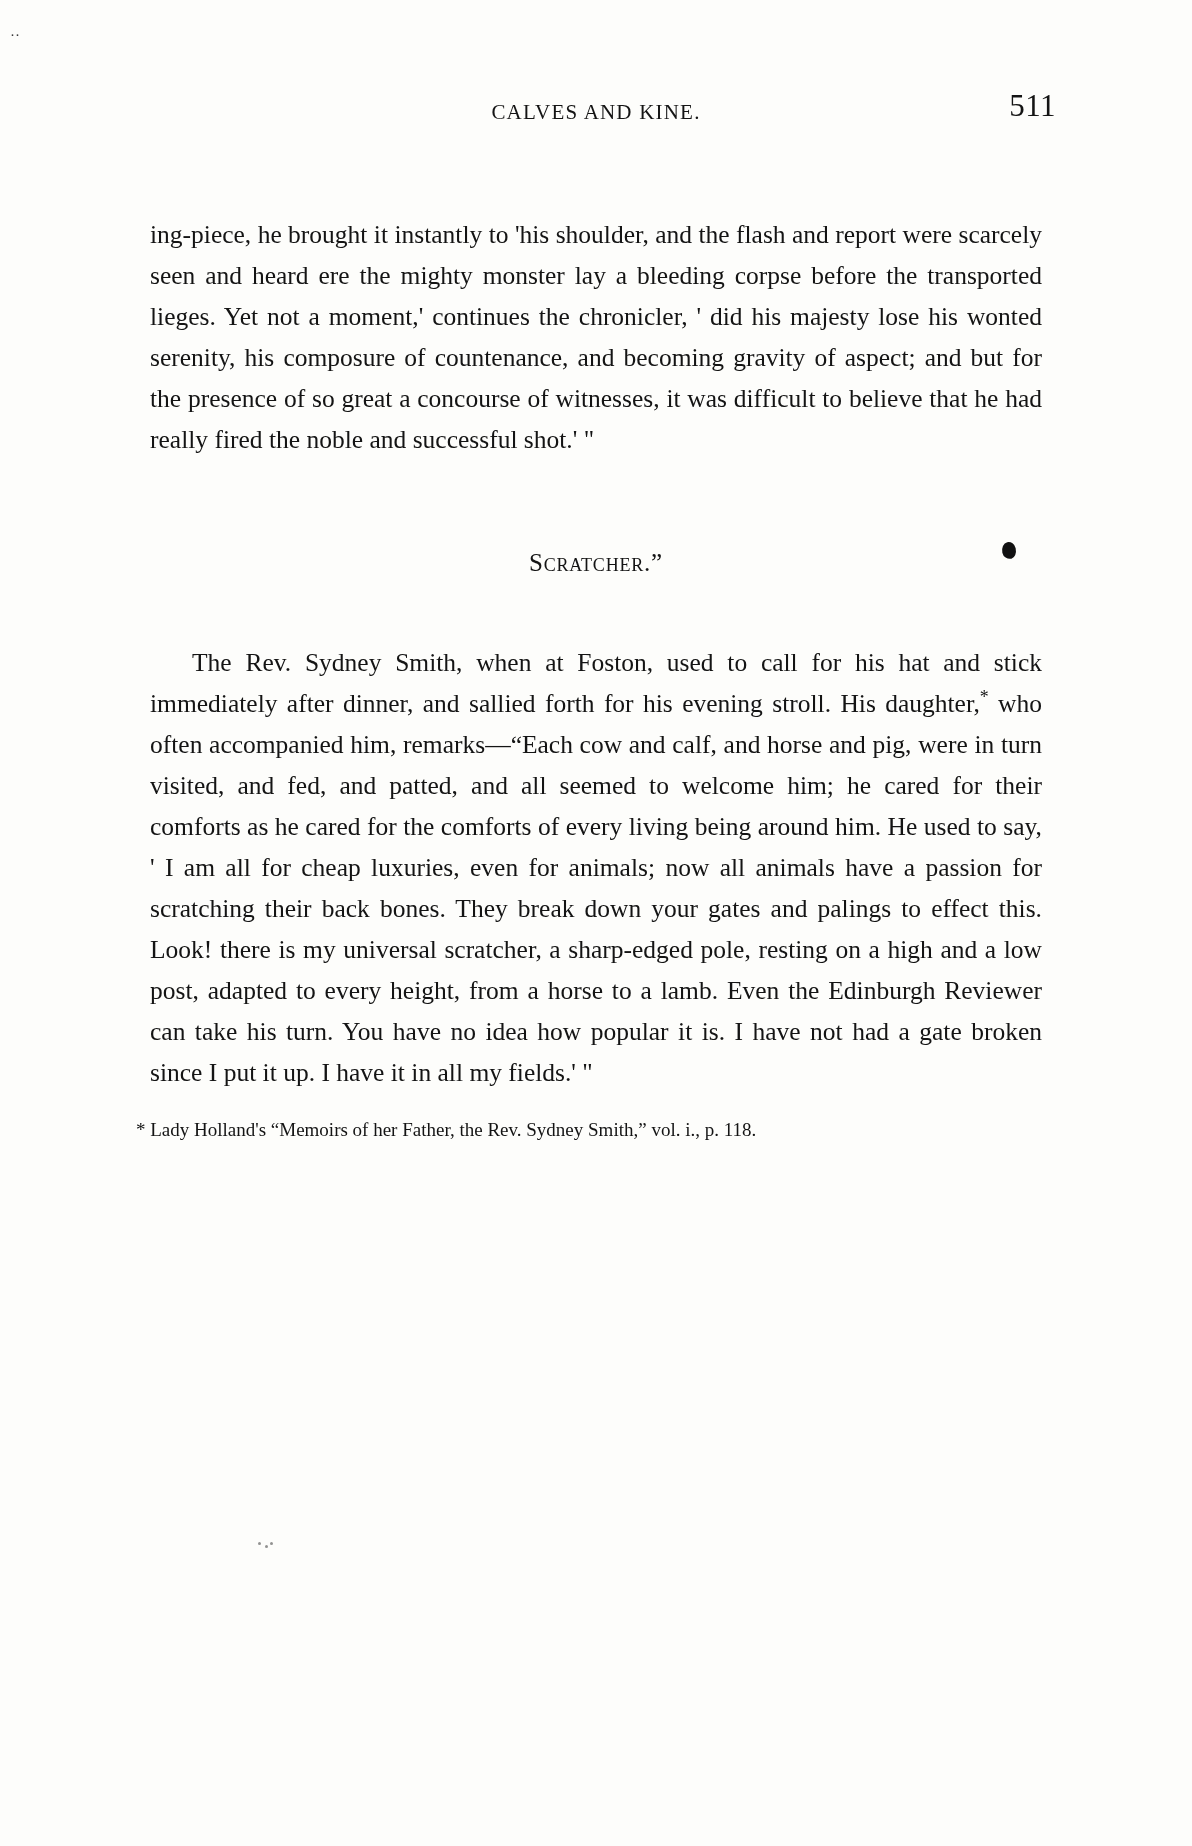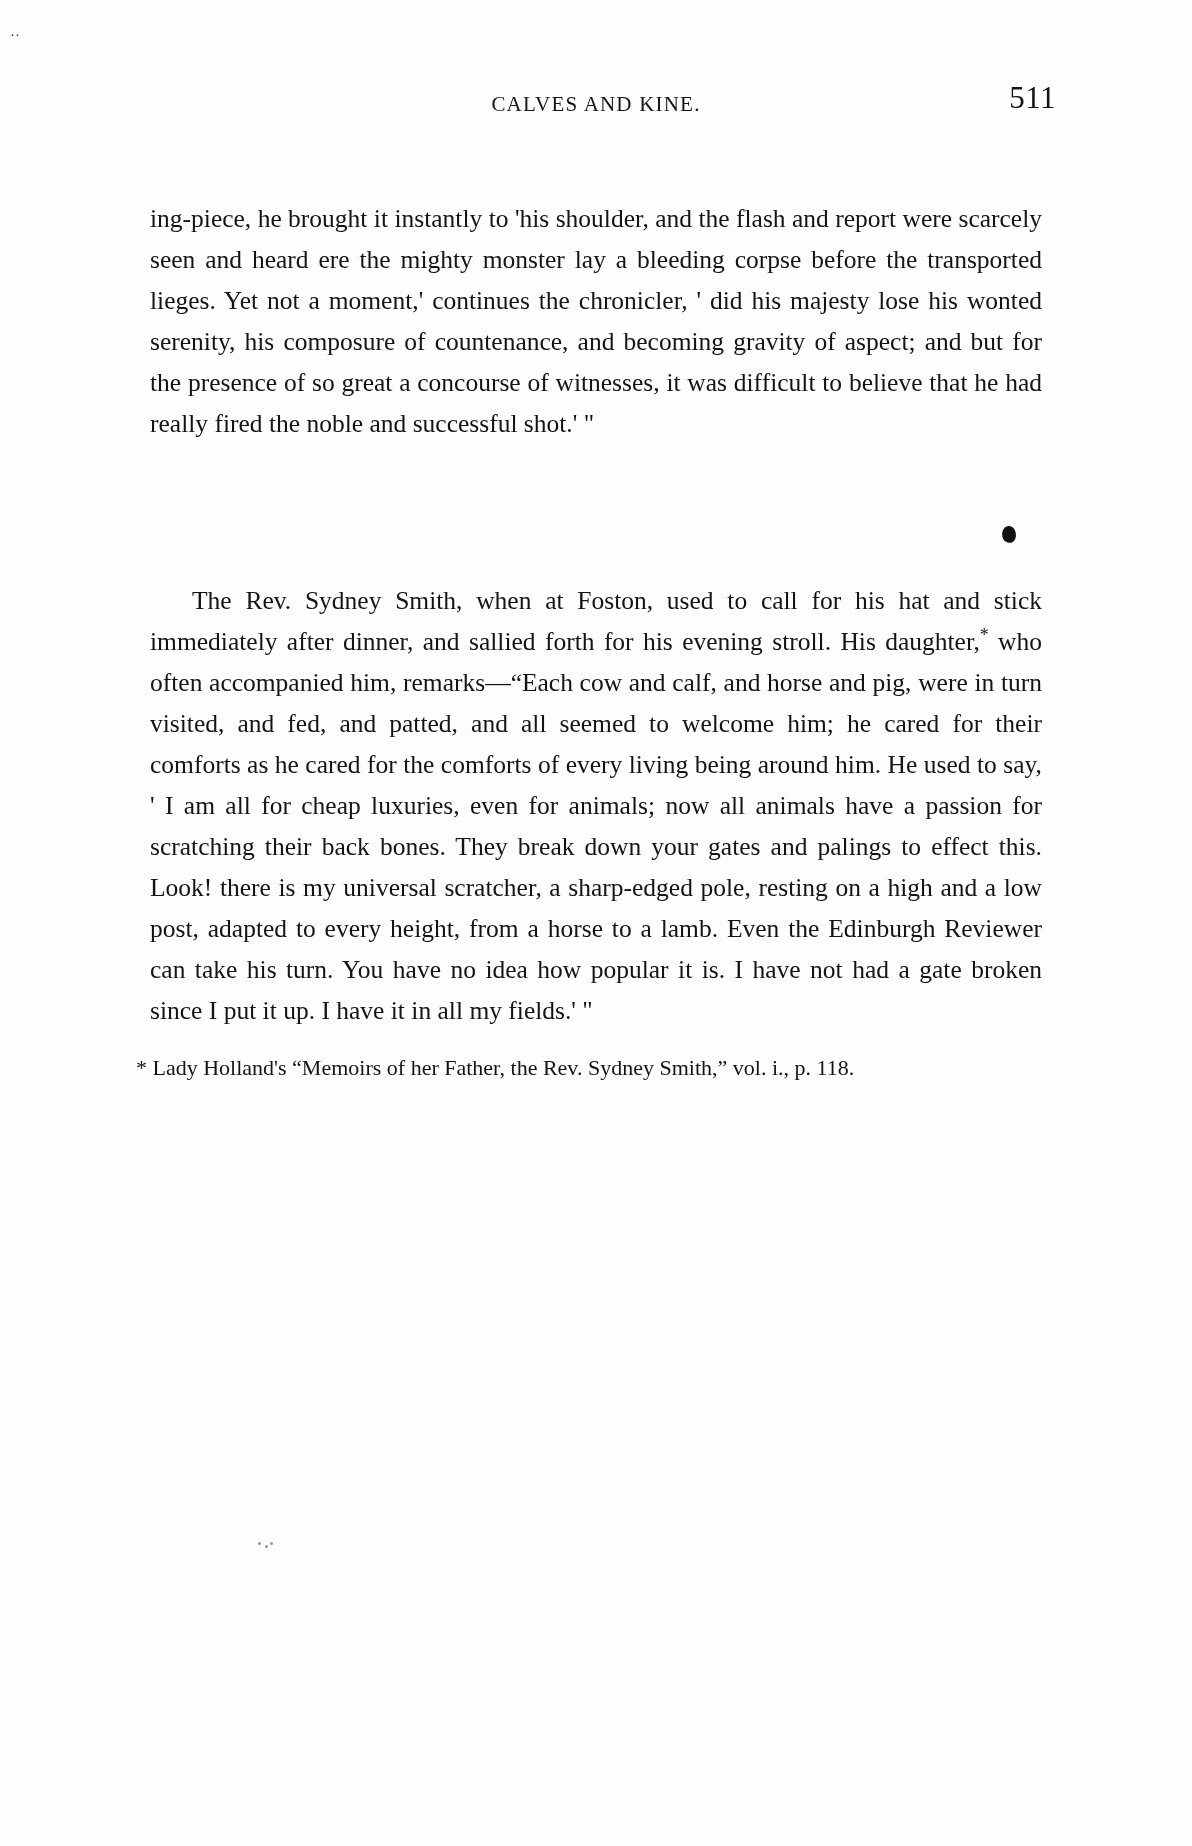--- a/index.html
+++ b/index.html
@@ -35,21 +35,21 @@
     position: absolute;
     left: 96px;
     top: 84px;
     width: 1000px;
   }
   
   .header-row {
     position: relative;
     height: 56px;
     width: 920px;
-    margin: 0 auto;
+    margin: 8px auto;
   }
   .running-head {
     position: absolute;
     left: 50%;
     transform: translateX(-50%);
     top: 8px;
     font-variant: small-caps;
     font-size: 21px;
     letter-spacing: 1.2px;
     white-space: nowrap;
@@ -103,21 +103,21 @@
     background: #111;
     border-radius: 50% 50% 45% 55% / 55% 45% 55% 45%;
     right: 40px;
     top: 2px;
     transform: rotate(-12deg);
   }
   
   .footnote-block {
     width: 920px;
     margin: 12px auto;
-    font-size: 22px;
+    font-size: 19px;
     line-height: 30px;
     text-align: justify;
     margin-top: 22px;
   }
   .smudge {
     position: absolute;
     left: 258px;
     top: 1542px;
     width: 16px;
     height: 8px;
@@ -157,20 +157,21 @@
     <div class="gap-2"></div>
 
     <div class="body-block">
       <p class="para">ing-piece, he brought it instantly to 'his shoulder, and the flash and report were scarcely seen and heard ere the mighty monster lay a bleeding corpse before the transported lieges. Yet not a moment,' continues the chronicler, ' did his majesty lose his wonted serenity, his composure of countenance, and becoming gravity of aspect; and but for the presence of so great a concourse of witnesses, it was difficult to believe that he had really fired the noble and successful shot.' "</p>
     </div>
 
     <div class="gap-1"></div>
 
     <div class="section-heading">
       <span class="ink-blot"></span>
+      <span class="heading-line-2">Scratcher.”</span>
     </div>
 
     <div class="gap-3"></div>
 
     <div class="body-block">
       <p class="para indent"><span>The Rev. Sydney Smith, when at Foston, used to call for his hat and stick immediately after dinner, and sallied forth for his evening stroll.   His daughter,</span><sup class="fn">*</sup><span> who often accompanied him, remarks—“Each cow and calf, and horse and pig, were in turn visited, and fed, and patted, and all seemed to welcome him; he cared for their comforts as he cared for the comforts of every living being around him.   He used to say, ' I am all for cheap luxuries, even for animals; now all animals have a passion for scratching their back bones.   They break down your gates and palings to effect this.   Look! there is my universal scratcher, a sharp-edged pole, resting on a high and a low post, adapted to every height, from a horse to a lamb. Even the Edinburgh Reviewer can take his turn.   You have no idea how popular it is.   I have not had a gate broken since I put it up.   I have it in all my fields.' "</span></p>
     </div>
 
     <div class="footnote-block">
       <span>*</span>

